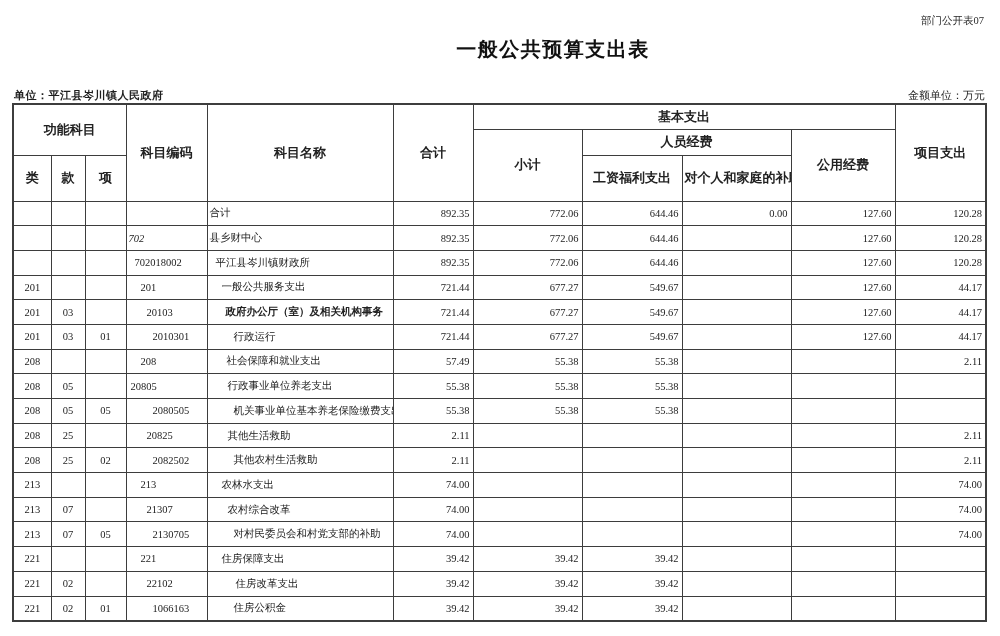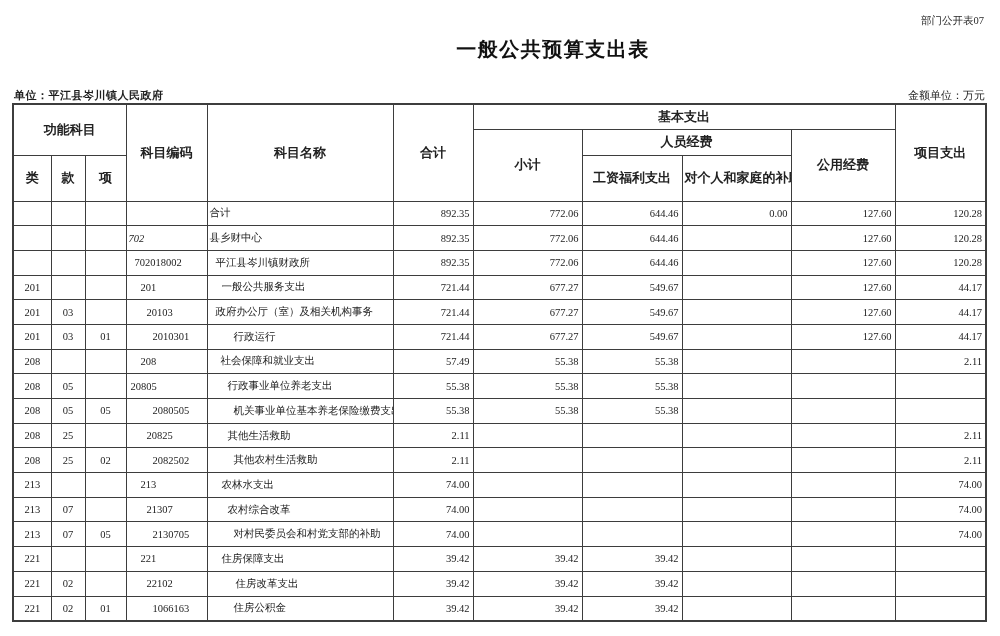--- a/index.html
+++ b/index.html
@@ -136,21 +136,21 @@
           <td class="c-num">549.67</td>
           <td class="c-num"></td>
           <td class="c-num">127.60</td>
           <td class="c-num">44.17</td>
         </tr>
         <tr>
           <td class="c-center">201</td>
           <td class="c-center">03</td>
           <td class="c-center"></td>
           <td class="c-left" style="padding-left: 20px;">20103</td>
-          <td class="c-left" style="padding-left: 8px;">政府办公厅（室）及相关机构事务</td>
+          <td class="c-left" style="padding-left: 18px; font-weight: bold;">政府办公厅（室）及相关机构事务</td>
           <td class="c-num">721.44</td>
           <td class="c-num">677.27</td>
           <td class="c-num">549.67</td>
           <td class="c-num"></td>
           <td class="c-num">127.60</td>
           <td class="c-num">44.17</td>
         </tr>
         <tr>
           <td class="c-center">201</td>
           <td class="c-center">03</td>
@@ -162,21 +162,21 @@
           <td class="c-num">549.67</td>
           <td class="c-num"></td>
           <td class="c-num">127.60</td>
           <td class="c-num">44.17</td>
         </tr>
         <tr>
           <td class="c-center">208</td>
           <td class="c-center"></td>
           <td class="c-center"></td>
           <td class="c-left" style="padding-left: 14px;">208</td>
-          <td class="c-left" style="padding-left: 13px;">社会保障和就业支出</td>
+          <td class="c-left" style="padding-left: 19px;">社会保障和就业支出</td>
           <td class="c-num">57.49</td>
           <td class="c-num">55.38</td>
           <td class="c-num">55.38</td>
           <td class="c-num"></td>
           <td class="c-num"></td>
           <td class="c-num">2.11</td>
         </tr>
         <tr>
           <td class="c-center">208</td>
           <td class="c-center">05</td>

